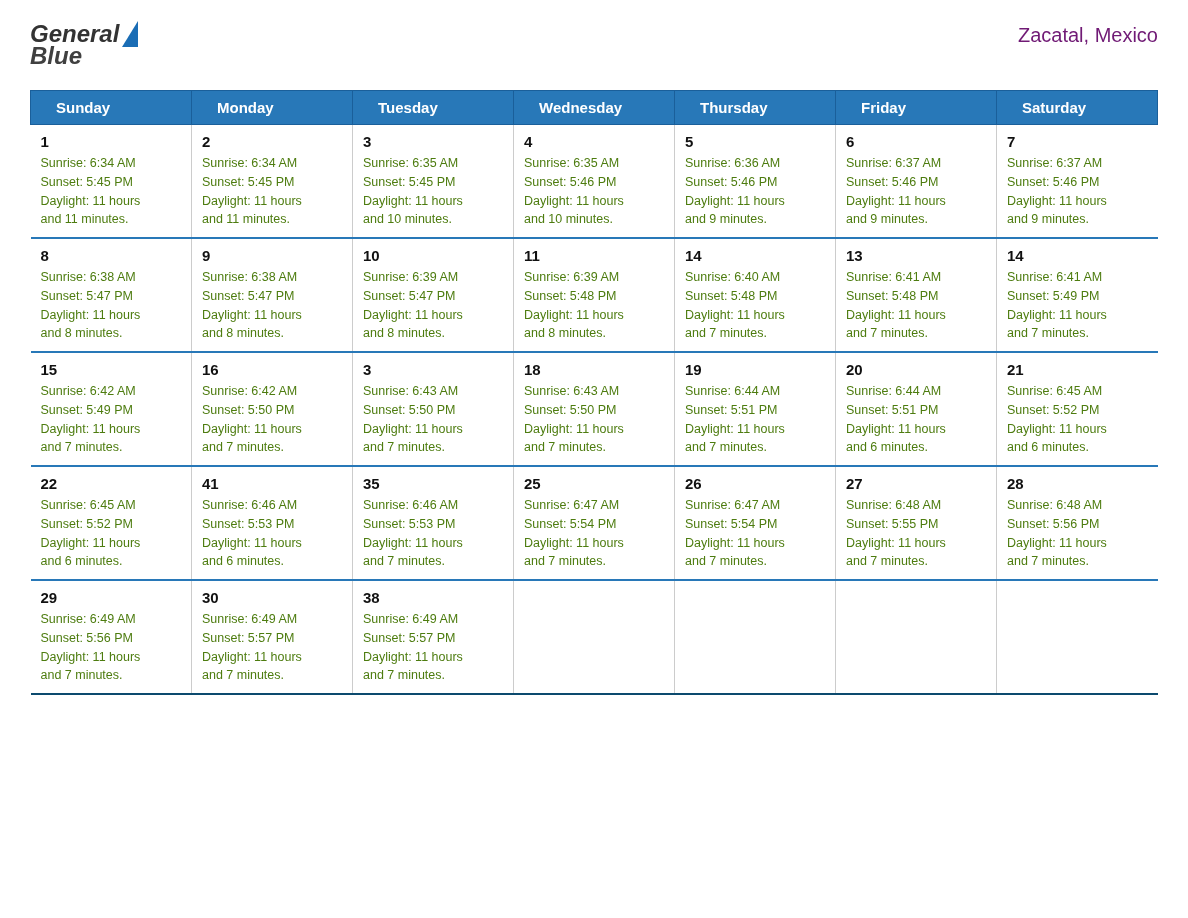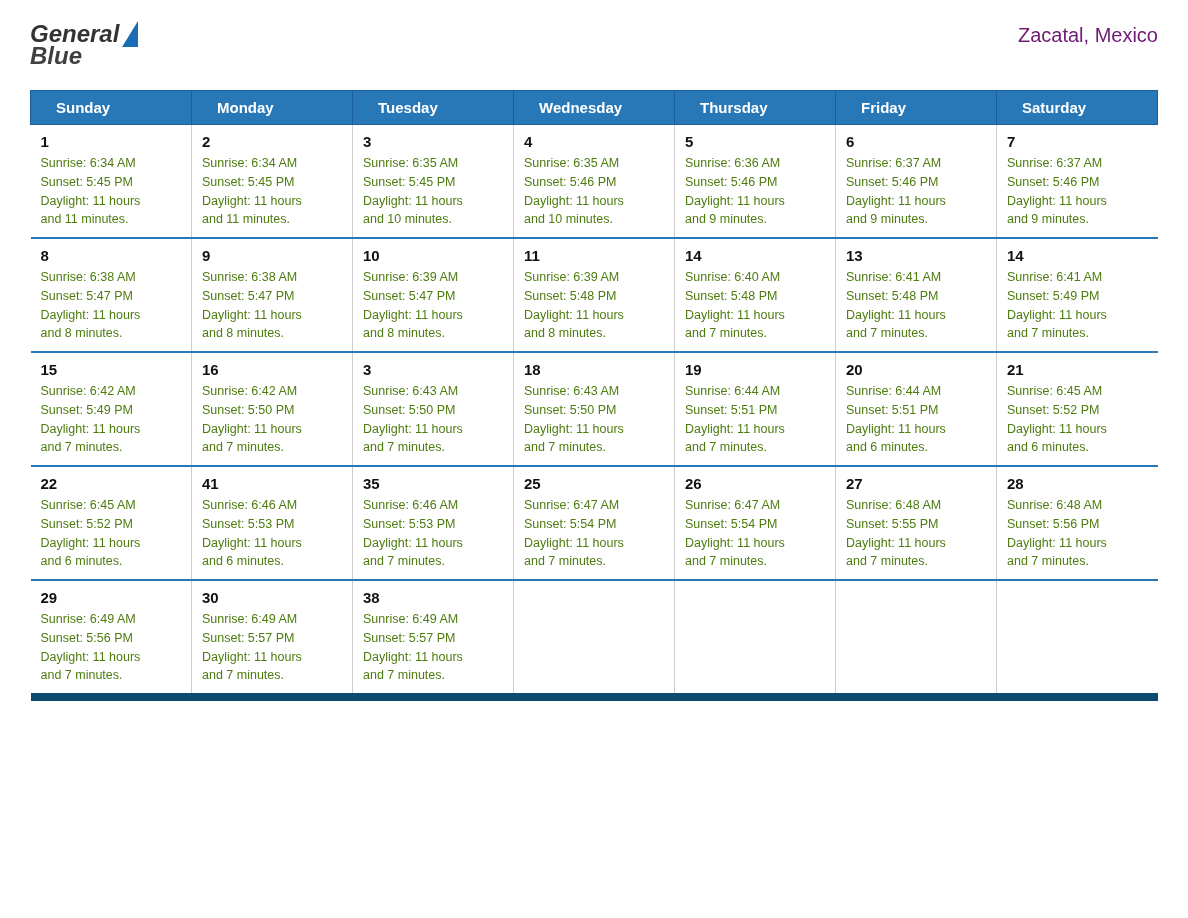--- a/index.html
+++ b/index.html
@@ -44,21 +44,21 @@
       color: #111;
       display: block;
       margin-bottom: 4px;
     }
     .day-info {
       font-size: 12.5px;
       color: #4d7c0f;
       line-height: 1.5;
     }
     tbody tr:last-child {
-      border-bottom: 8px solid #0c4a6e;
+      border-bottom: 2px solid #0c4a6e;
     }
     .empty-cell {
       background: #fff;
     }
   </style>
 </head>
 <body>
 
 <div style="display: flex; justify-content: space-between; align-items: flex-start; margin-bottom: 20px;">
     <div style="position: static; top: 20px; left: 30px; display: inline-block; align-items: center;">

